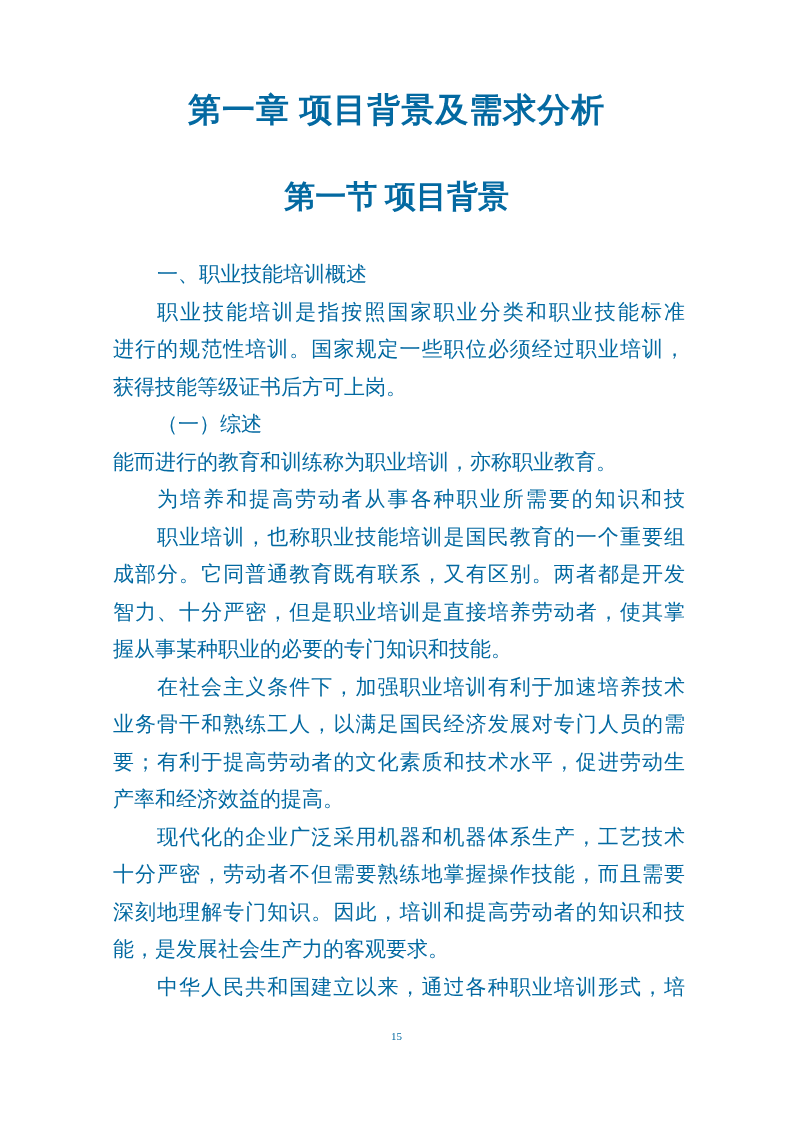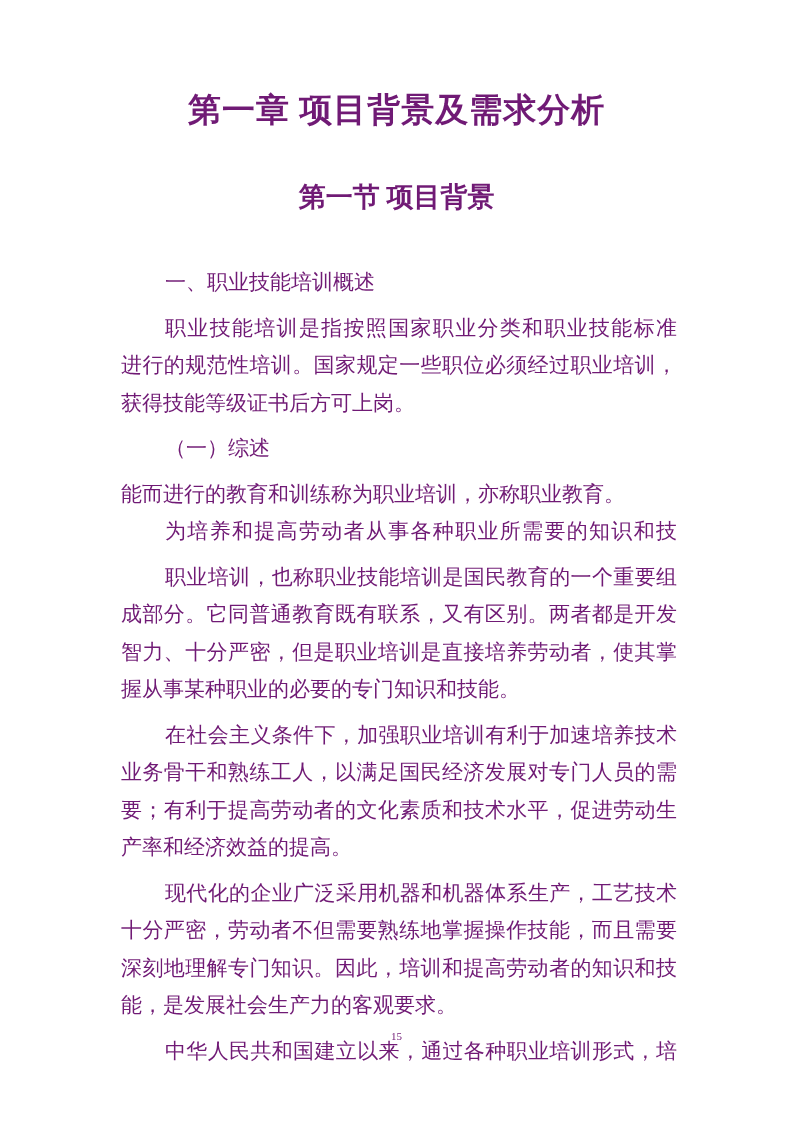--- a/index.html
+++ b/index.html
@@ -7,54 +7,54 @@
     padding: 0;
     background: #ffffff;
   }
   .page {
     position: relative;
     width: 793px;
     height: 1122px;
     background: #ffffff;
     overflow: hidden;
     font-family: "Liberation Serif", "DejaVu Serif", serif;
-    color: #701a75;
+    color: #0369a1;
   }
   .chapter-title {
     position: absolute;
     top: 88px;
     left: 0;
     width: 100%;
     text-align: center;
     font-size: 33px;
     line-height: 44px;
     font-weight: bold;
     letter-spacing: 1px;
     white-space: nowrap;
   }
   .section-title {
     position: absolute;
     top: 179px;
     left: 0;
     width: 100%;
     text-align: center;
-    font-size: 27px;
+    font-size: 31px;
     line-height: 36px;
     font-weight: bold;
     white-space: nowrap;
   }
   .doc-body {
     position: absolute;
     top: 256px;
     left: 113px;
     width: 572px;
     font-size: 21px;
   }
   .para {
-    margin: 8px;
+    margin: 0;
     padding: 0;
   }
   .line {
     line-height: 37.5px;
     height: 37.5px;
     overflow: hidden;
     white-space: nowrap;
   }
   .line.full {
     white-space: normal;

